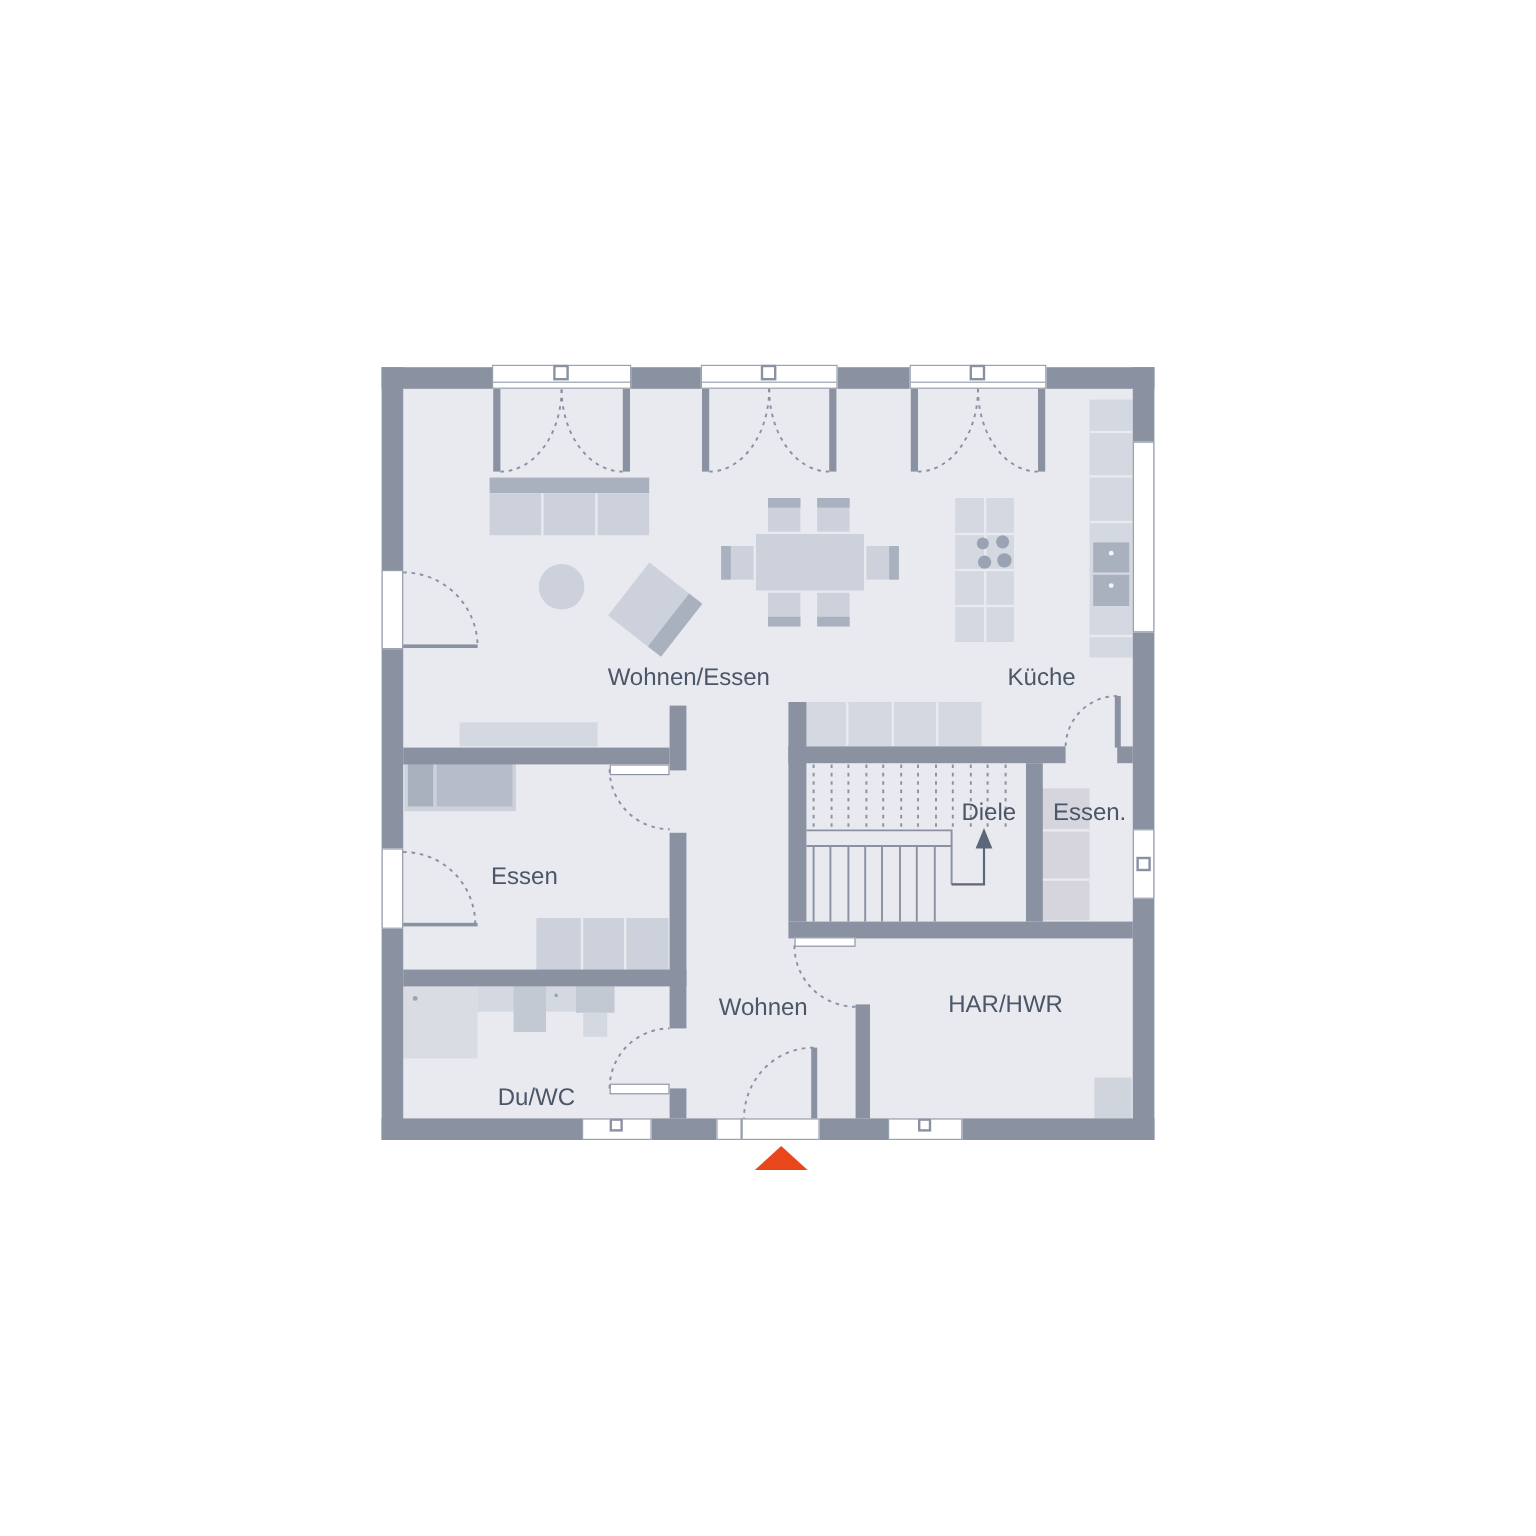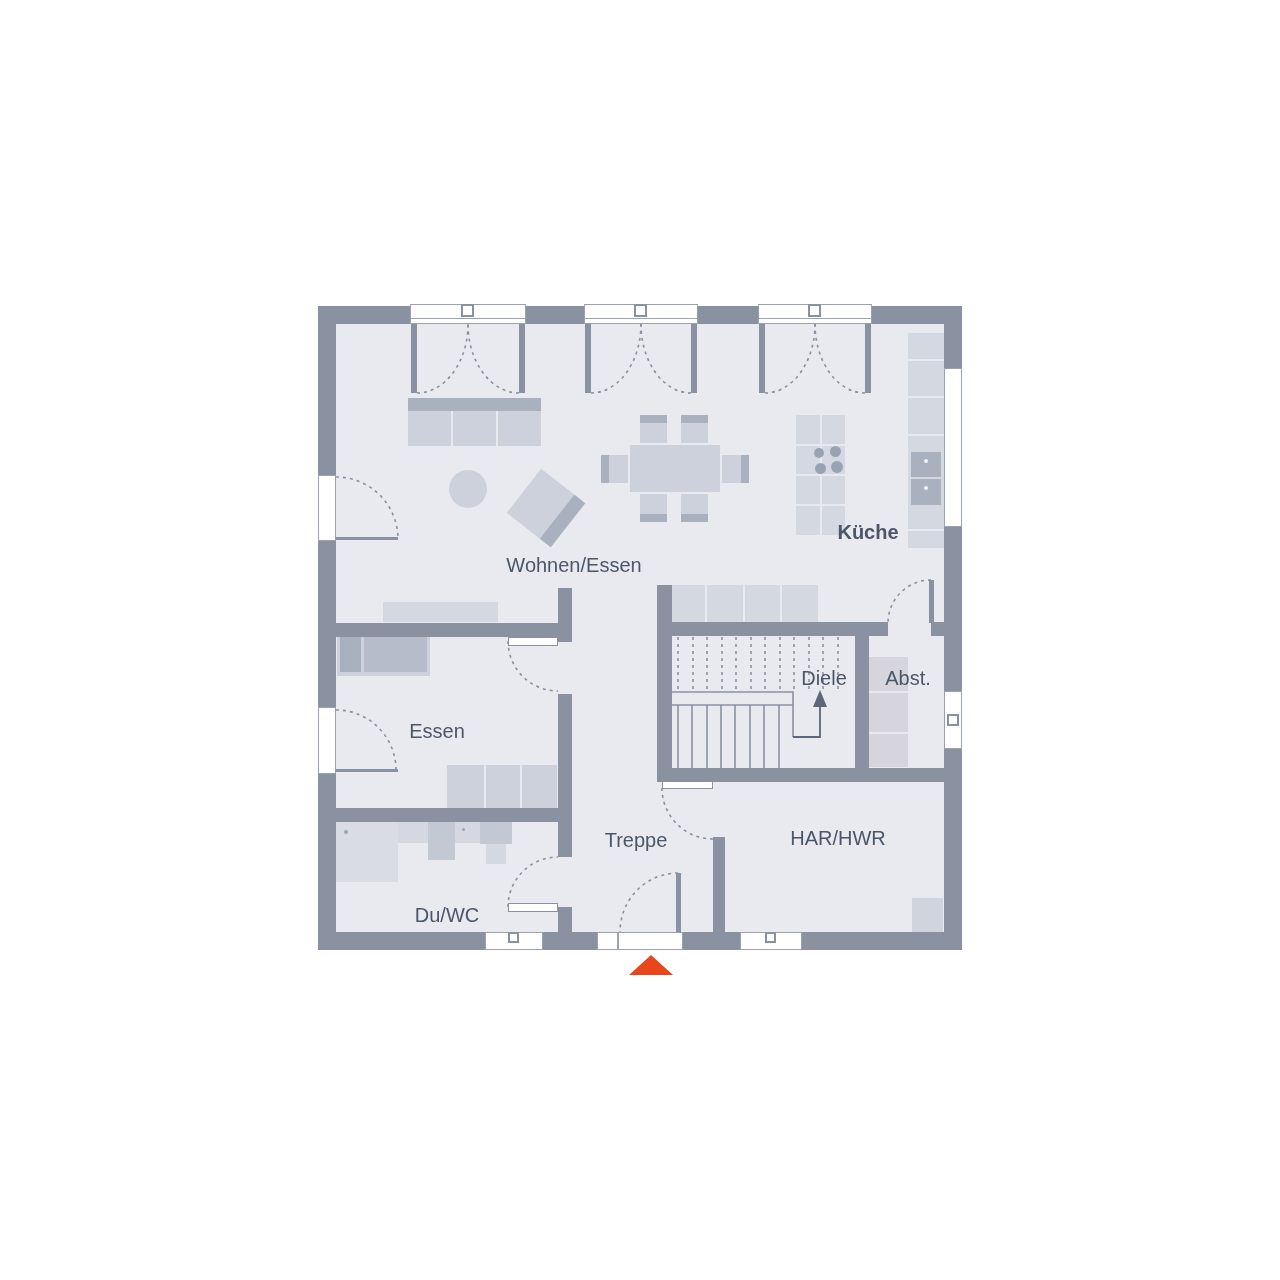--- a/index.html
+++ b/index.html
@@ -184,23 +184,23 @@
     <g>
       <path d="M678 637V691M693 637V691M707 637V691M722 637V691M736 637V691M751 637V691M765 637V691M780 637V691M794 637V691M809 637V691M823 637V691M838 637V691" stroke="#8a92a2" stroke-width="1.6" stroke-dasharray="3 4" fill="none"></path>
       <path d="M672 692H793V737M672 705H793" stroke="#8a92a2" stroke-width="1.6" fill="none"></path>
       <path d="M678 705V768M692 705V768M707 705V768M721 705V768M735 705V768M750 705V768M764 705V768M779 705V768" stroke="#8a92a2" stroke-width="1.6" fill="none"></path>
       <path d="M793 737H820V701" stroke="#5c6779" stroke-width="1.8" fill="none"></path>
       <polygon points="813,707 827,707 820,690" fill="#5c6779"></polygon>
     </g>
   </svg>
 
   <div class="room-label" style="left:574px;top:565px;">Wohnen/Essen</div>
-  <div class="room-label" style="left:868px;top:532px;font-weight:bold;">Küche</div>
+  <div class="room-label" style="left:868px;top:565px;">Küche</div>
   <div class="room-label" style="left:824px;top:678px;">Diele</div>
-  <div class="room-label" style="left:908px;top:678px;">Abst.</div>
+  <div class="room-label" style="left:908px;top:678px;">Essen.</div>
   <div class="room-label" style="left:437px;top:731px;">Essen</div>
-  <div class="room-label" style="left:636px;top:840px;">Treppe</div>
+  <div class="room-label" style="left:636px;top:840px;">Wohnen</div>
   <div class="room-label" style="left:838px;top:838px;">HAR/HWR</div>
   <div class="room-label" style="left:447px;top:915px;">Du/WC</div>
 
   <div class="tri" style="left:629px;top:955px;"></div>
 
 </div>
 
 </body></html>

